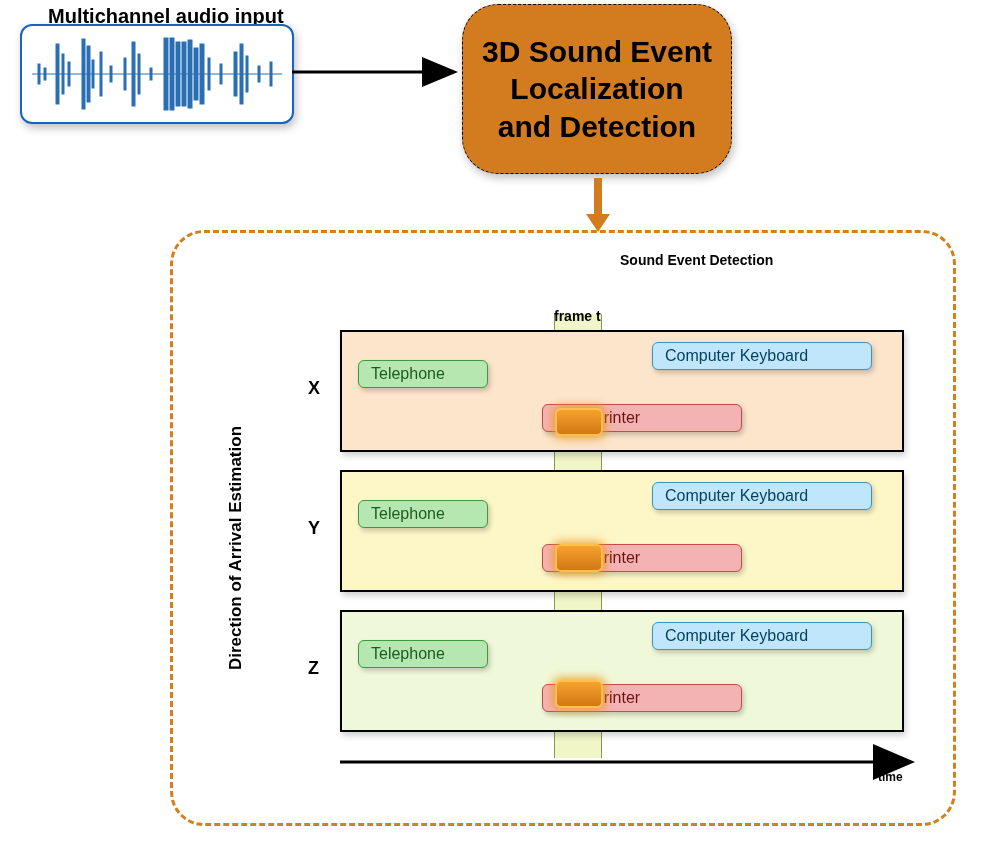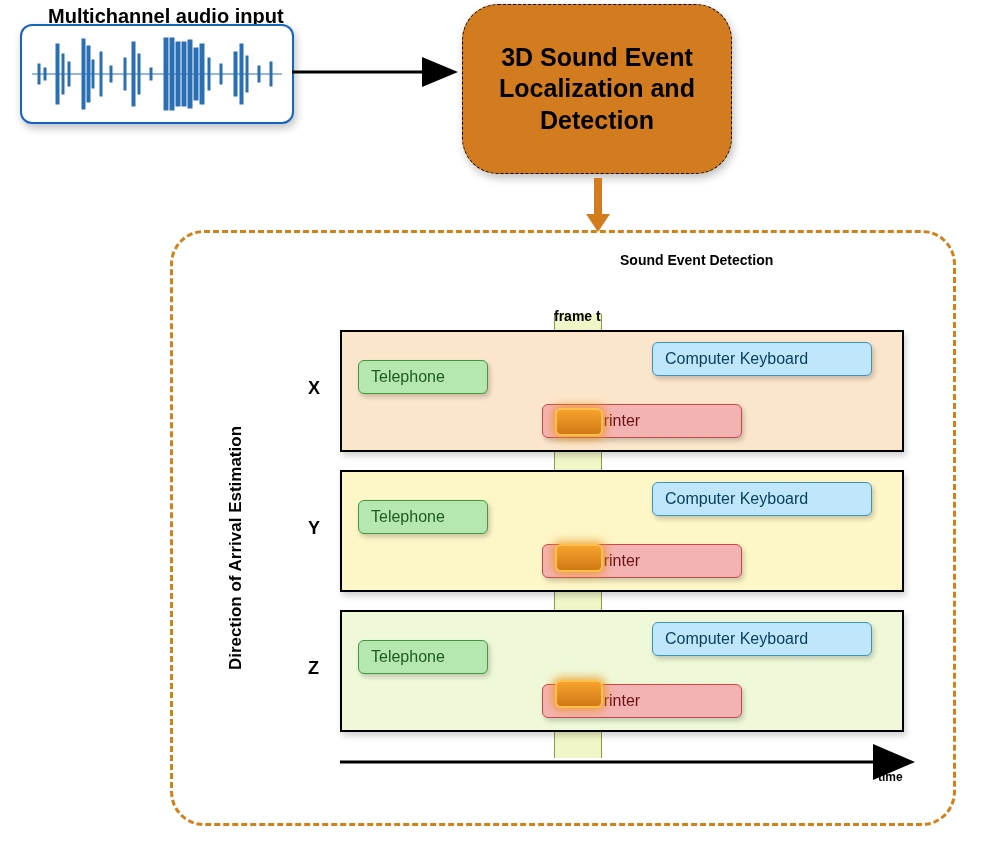--- a/index.html
+++ b/index.html
@@ -31,21 +31,21 @@
 
   .seld-box {
     width: 270px;
     height: 170px;
     border-radius: 36px;
     background: #d37b1f;
     border: 1px dashed #000;
     box-shadow: 2px 4px 8px rgba(0,0,0,.25);
     display:flex; align-items:center; justify-content:center; text-align:center;
     font-weight:700;
-    font-size:25px;
+    font-size:30px;
     line-height:1.25;
     color:#000;
     padding:0 18px;
     box-sizing:border-box;
   }
 
   
   .panel {
     left: 170px; top: 230px;
     width: 780px; height: 590px;
@@ -71,21 +71,21 @@
     box-shadow: 2px 4px 6px rgba(0,0,0,.18);
   }
   .lane.y { background: #fdf6c7; }
   .lane.z { background: #eff9d9; }
   .lane-label {
     position:absolute; left:-34px; top:46px; font-weight:700; font-size:18px;
   }
 
   .event {
     position:absolute;
-    height:34px;
+    height:28px;
     border-radius:6px;
     display:flex; align-items:center;
     padding:0 12px;
     font-size:16px;
     box-sizing:border-box;
     border:1px solid;
     box-shadow: 2px 3px 5px rgba(0,0,0,.2);
   }
   .ev-tel   { background:#b6e7b0; border-color:#3d9a3d; color:#1c5c1c; }
   .ev-kb    { background:#bfe6fb; border-color:#3993c9; color:#08415f; }

